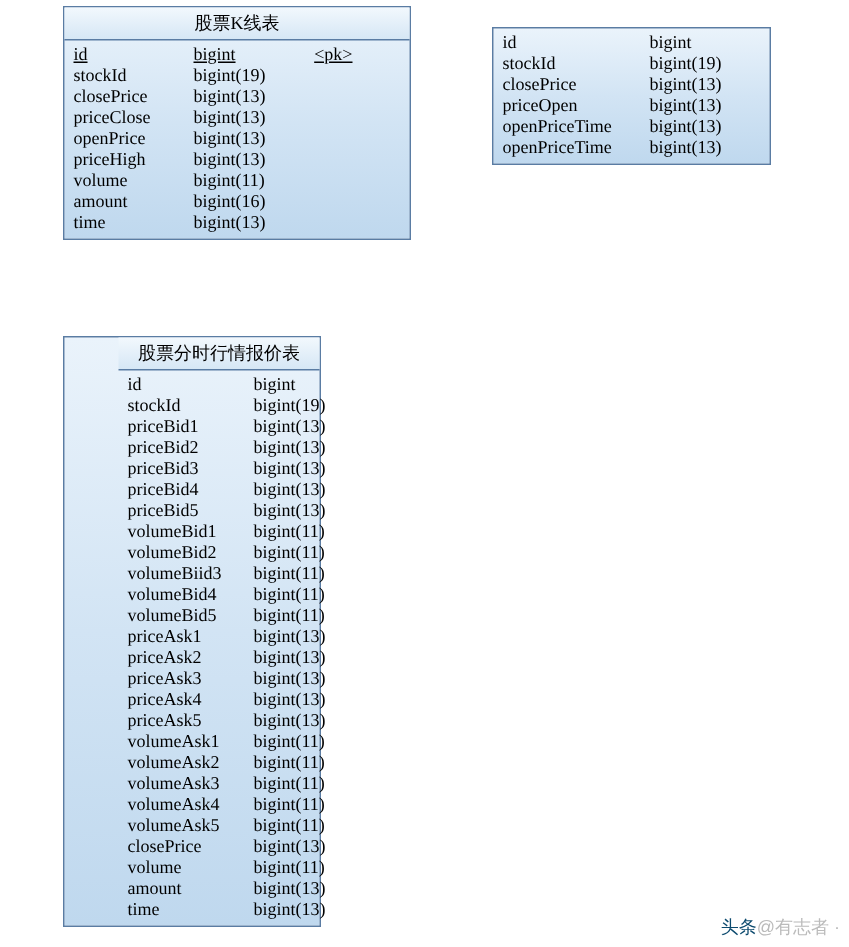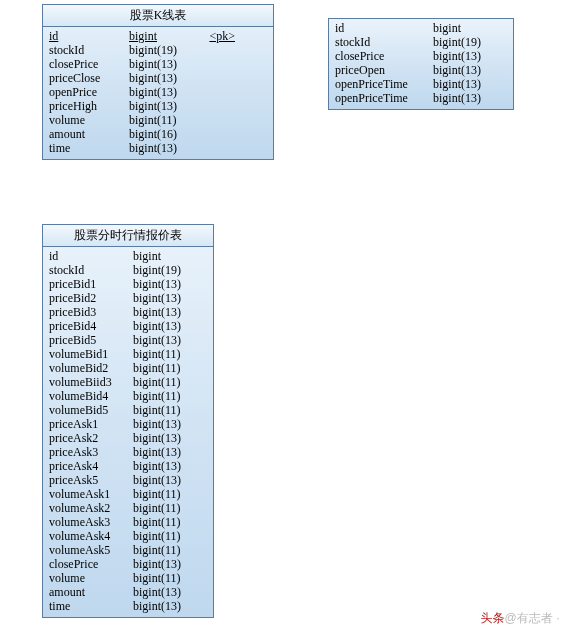--- a/index.html
+++ b/index.html
@@ -55,21 +55,21 @@
   .t3 .c-type { width: 70px; }
 
   .watermark {
     position: absolute;
     right: 6px;
     bottom: 4px;
     font-family: sans-serif;
     font-size: 12px;
     color: #bbb;
   }
-  .watermark .hl { color: #b91c1c; }
+  .watermark .hl { color: #0c4a6e; }
 </style>
 </head>
 <body>
 
 <div class="table-box t1" style="left:42px; top:4px; width:232px;">
   <div class="table-title">股票K线表</div>
   <div class="table-body">
     <div class="row pkrow">
       <span class="c-name">id</span>
       <span class="c-type">bigint</span>
@@ -132,21 +132,21 @@
         <span class="c-name">openPriceTime</span>
         <span class="c-type">bigint(13)</span>
       </div>
     <div class="row">
         <span class="c-name">openPriceTime</span>
         <span class="c-type">bigint(13)</span>
       </div>
   </div>
 </div>
 
-<div class="table-box t3" style="left:42px; top:224px; width:172px;">
+<div class="table-box t3" style="left:42px; top:224px; width:172px;padding-left:36px;">
   <div class="table-title">股票分时行情报价表</div>
   <div class="table-body">
     <div class="row">
         <span class="c-name">id</span>
         <span class="c-type">bigint</span>
       </div>
     <div class="row">
         <span class="c-name">stockId</span>
         <span class="c-type">bigint(19)</span>
       </div>

